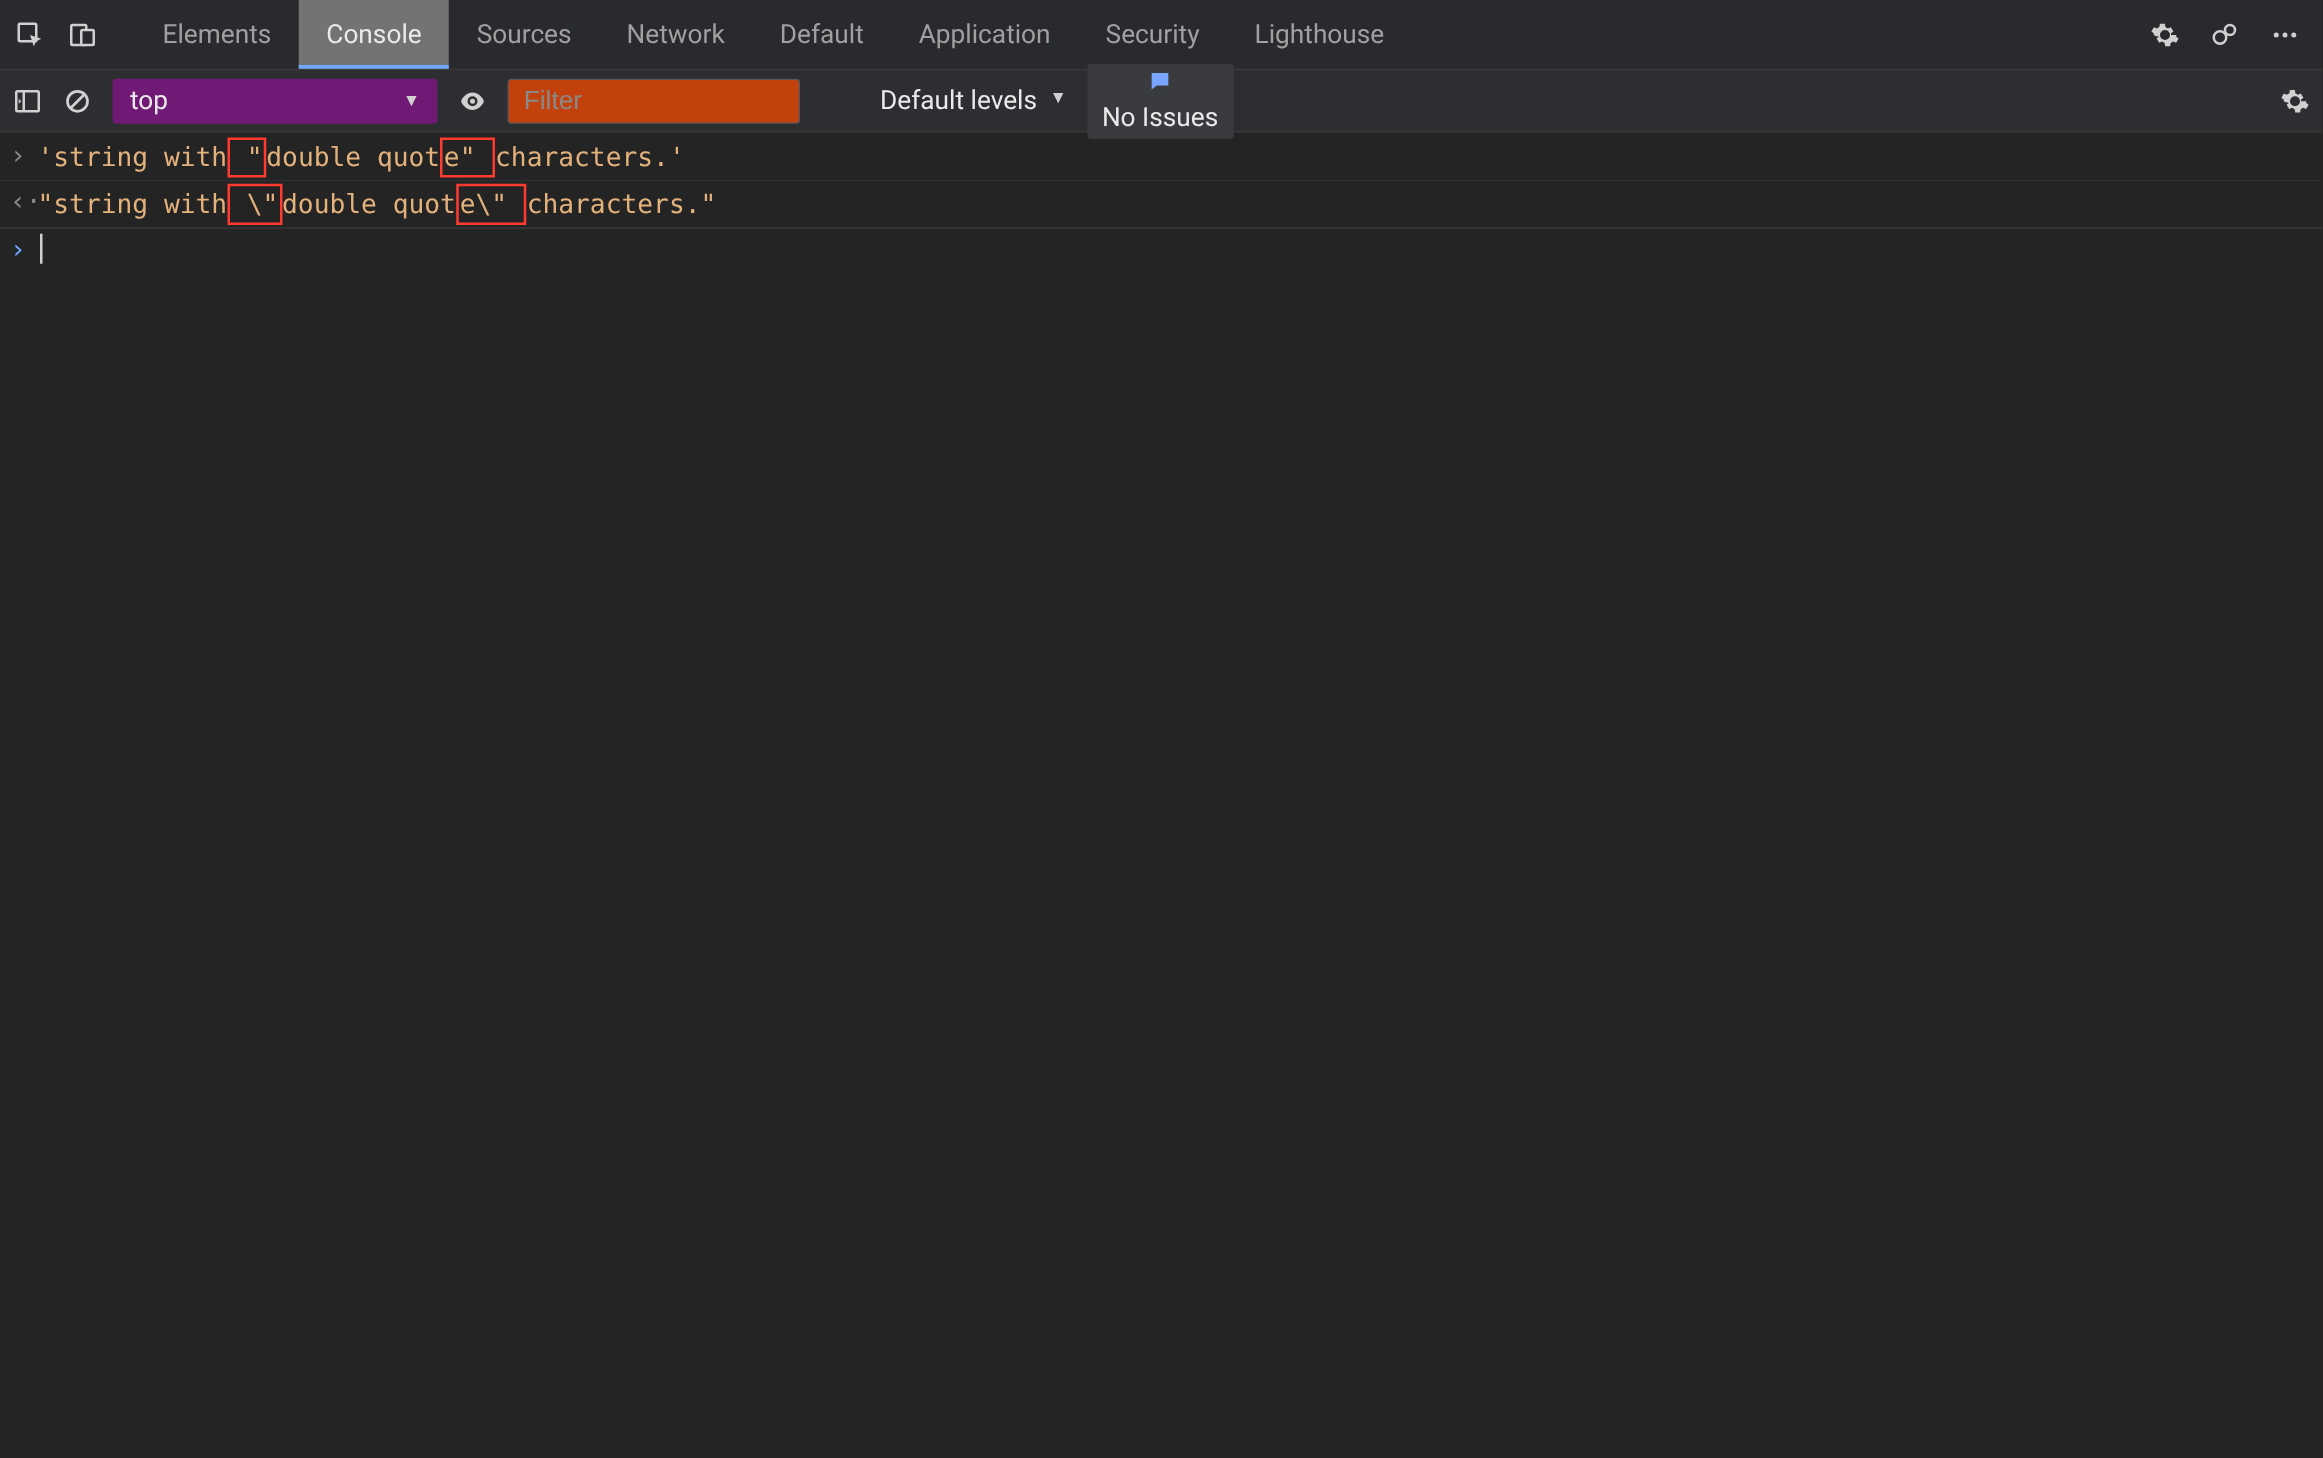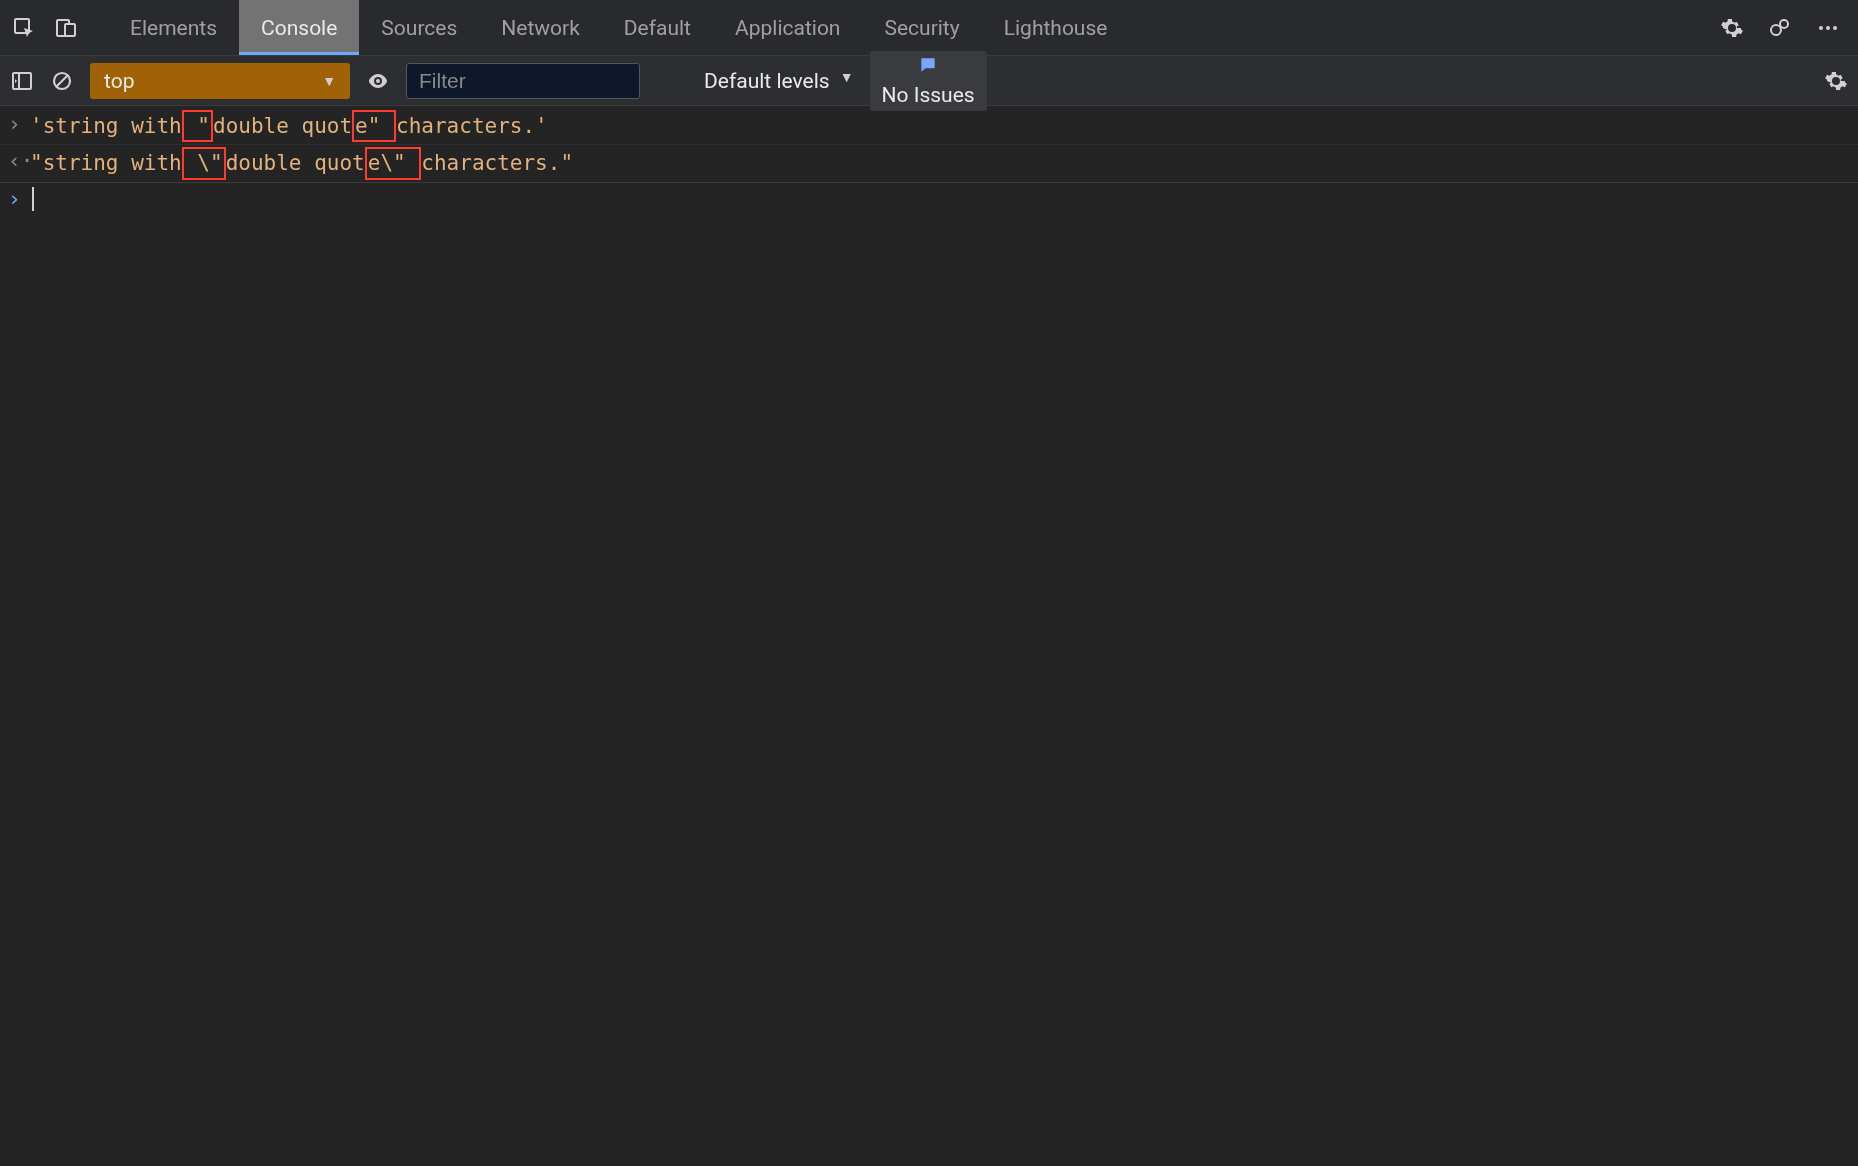--- a/index.html
+++ b/index.html
@@ -80,35 +80,35 @@
     border-bottom: 1px solid #3a3a3a;
     padding: 0 10px;
     gap: 16px;
   }
   .context-select {
     display: flex;
     align-items: center;
     justify-content: space-between;
     height: 36px;
     min-width: 260px;
-    background: #a16207;
+    background: #701a75;
     border-radius: 3px;
     padding: 0 14px;
     font-size: 21px;
     color: #eaeaea;
     cursor: pointer;
   }
   .context-select .triangle {
     font-size: 14px;
     color: #d0d0d0;
   }
   .filter-input {
     height: 36px;
     width: 234px;
-    background: #0f172a;
+    background: #c2410c;
     border: 1px solid #55575c;
     border-radius: 3px;
     padding: 0 12px;
     font-size: 21px;
     color: #eaeaea;
   }
   .filter-input::placeholder { color: #8a8a8a; }
   .levels-select {
     display: flex;
     align-items: flex-start;

